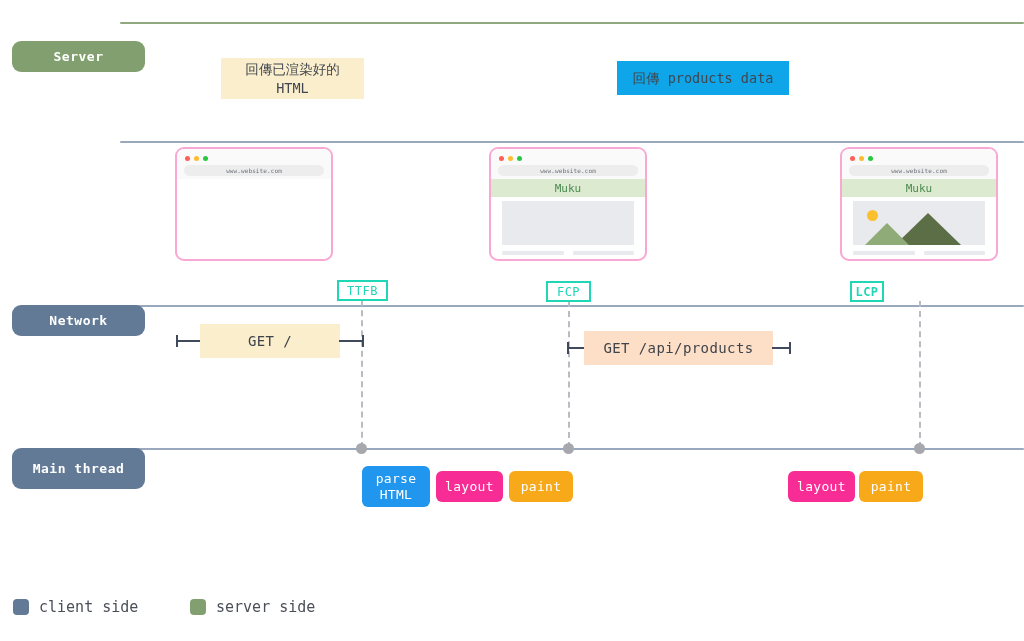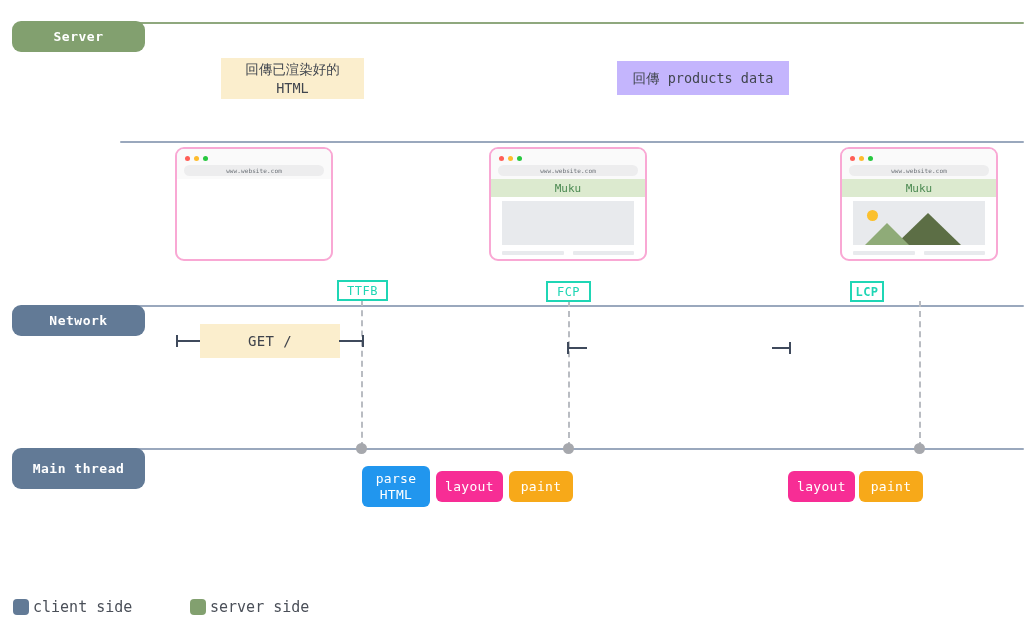--- a/index.html
+++ b/index.html
@@ -30,37 +30,37 @@
     display: flex;
     align-items: center;
     justify-content: center;
     border-radius: 9px;
     color: #ffffff;
     font-weight: bold;
     font-size: 13px;
     letter-spacing: 0.5px;
     white-space: nowrap;
   }
-  .lane-pill.green { background: #82a06f; }
+  .lane-pill.green { background: #82a06f; margin-top: 20px; }
   .lane-pill.blue  { background: #627a96; }
 
   
   .note {
     position: absolute;
     display: flex;
     align-items: center;
     justify-content: center;
     text-align: center;
     font-size: 13.5px;
     line-height: 19px;
     color: #41464f;
     white-space: pre-line;
   }
   .note.cream  { background: #fbeecd; }
-  .note.peach  { background: #c4b5fd; }
+  .note.peach  { background: #0ea5e9; }
 
   
   .browser {
     position: absolute;
     background: #ffffff;
     border: 2px solid #f9a8d4;
     border-radius: 9px;
     overflow: hidden;
     box-sizing: border-box;
   }
@@ -201,21 +201,21 @@
   }
   .task.blue   { background: #2196ee; }
   .task.pink   { background: #f72d95; justify-content: center; }
   .task.orange { background: #f7a919; }
 
   
   .legend-item {
     position: absolute;
     display: flex;
     align-items: center;
-    gap: 4px;
+    gap: 10px;
     font-size: 15px;
     color: #4a4f58;
   }
   .swatch { width: 16px; height: 16px; border-radius: 4px; }
 </style>
 </head>
 <body>
 
 <div class="stage">
 
@@ -341,20 +341,23 @@
   <div class="netbar cream" style="left:200px; top:324px; width:140px; height:34px;">
     <span>GET /</span>
   </div>
   <div class="cap right" style="left:339px; top:341px; width:25px;">
       <span class="tick"></span>
     </div>
 
   <div class="cap left" style="left:567px; top:348px; width:20px;">
       <span class="tick"></span>
     </div>
+  <div class="netbar peach" style="left:584px; top:331px; width:189px; height:34px;">
+    <span>GET /api/products</span>
+  </div>
   <div class="cap right" style="left:772px; top:348px; width:19px;">
       <span class="tick"></span>
     </div>
 
   <div class="node" style="left:356px; top:443px;"></div>
   <div class="node" style="left:563px; top:443px;"></div>
   <div class="node" style="left:914px; top:443px;"></div>
 
   <div class="task blue" style="left:362px; top:466px; width:68px; height:41px;">
     <span>parse

